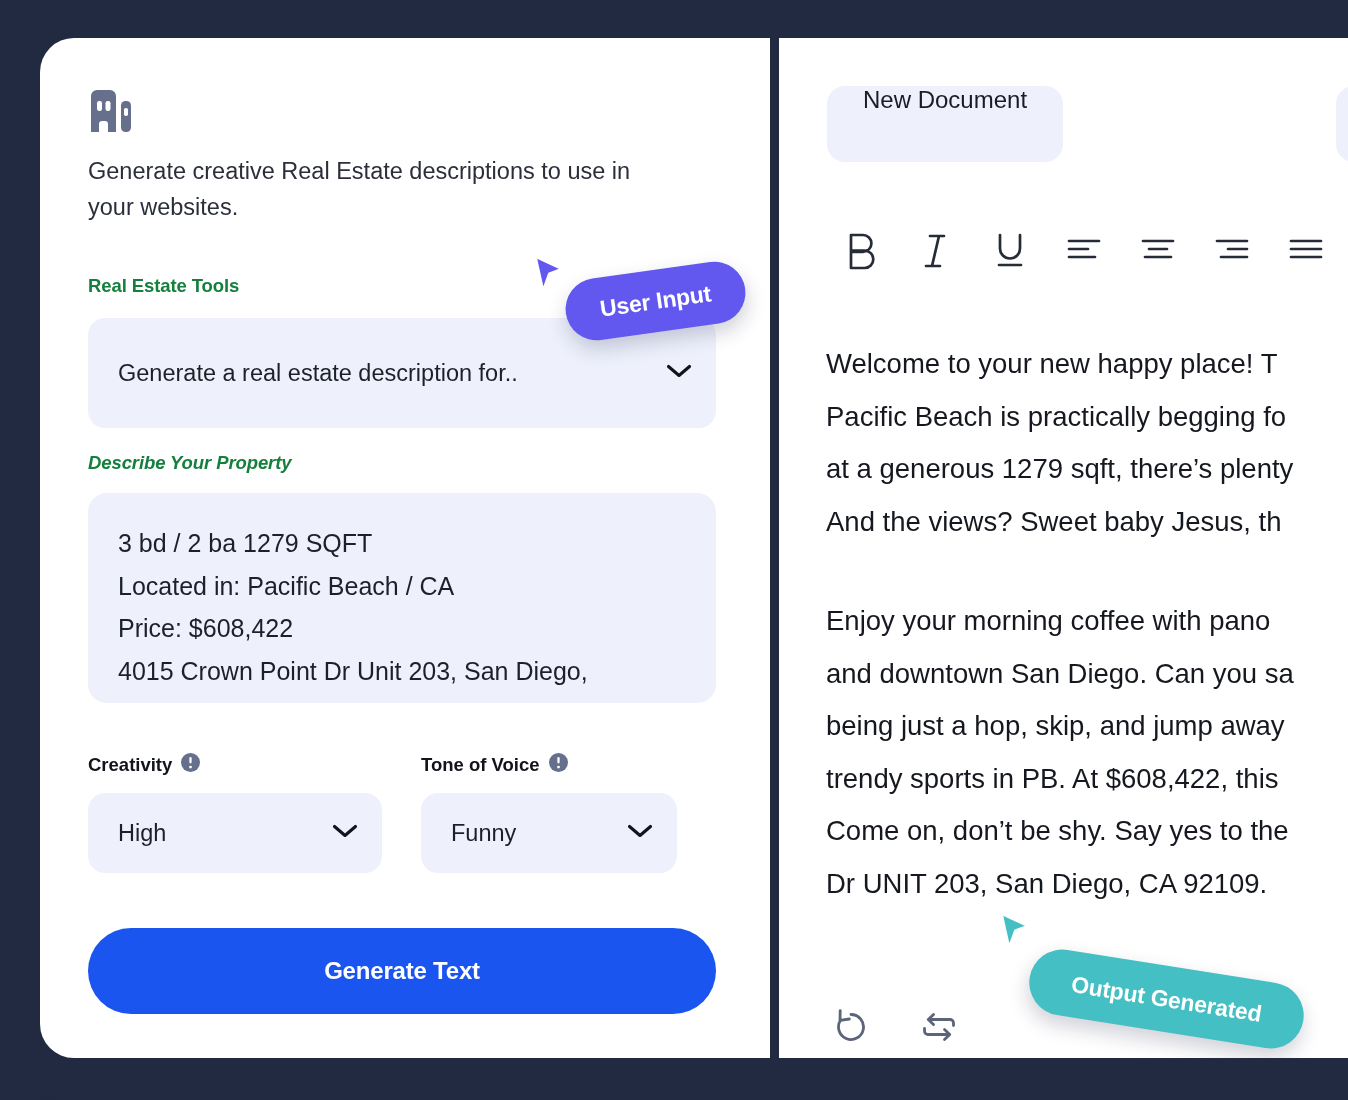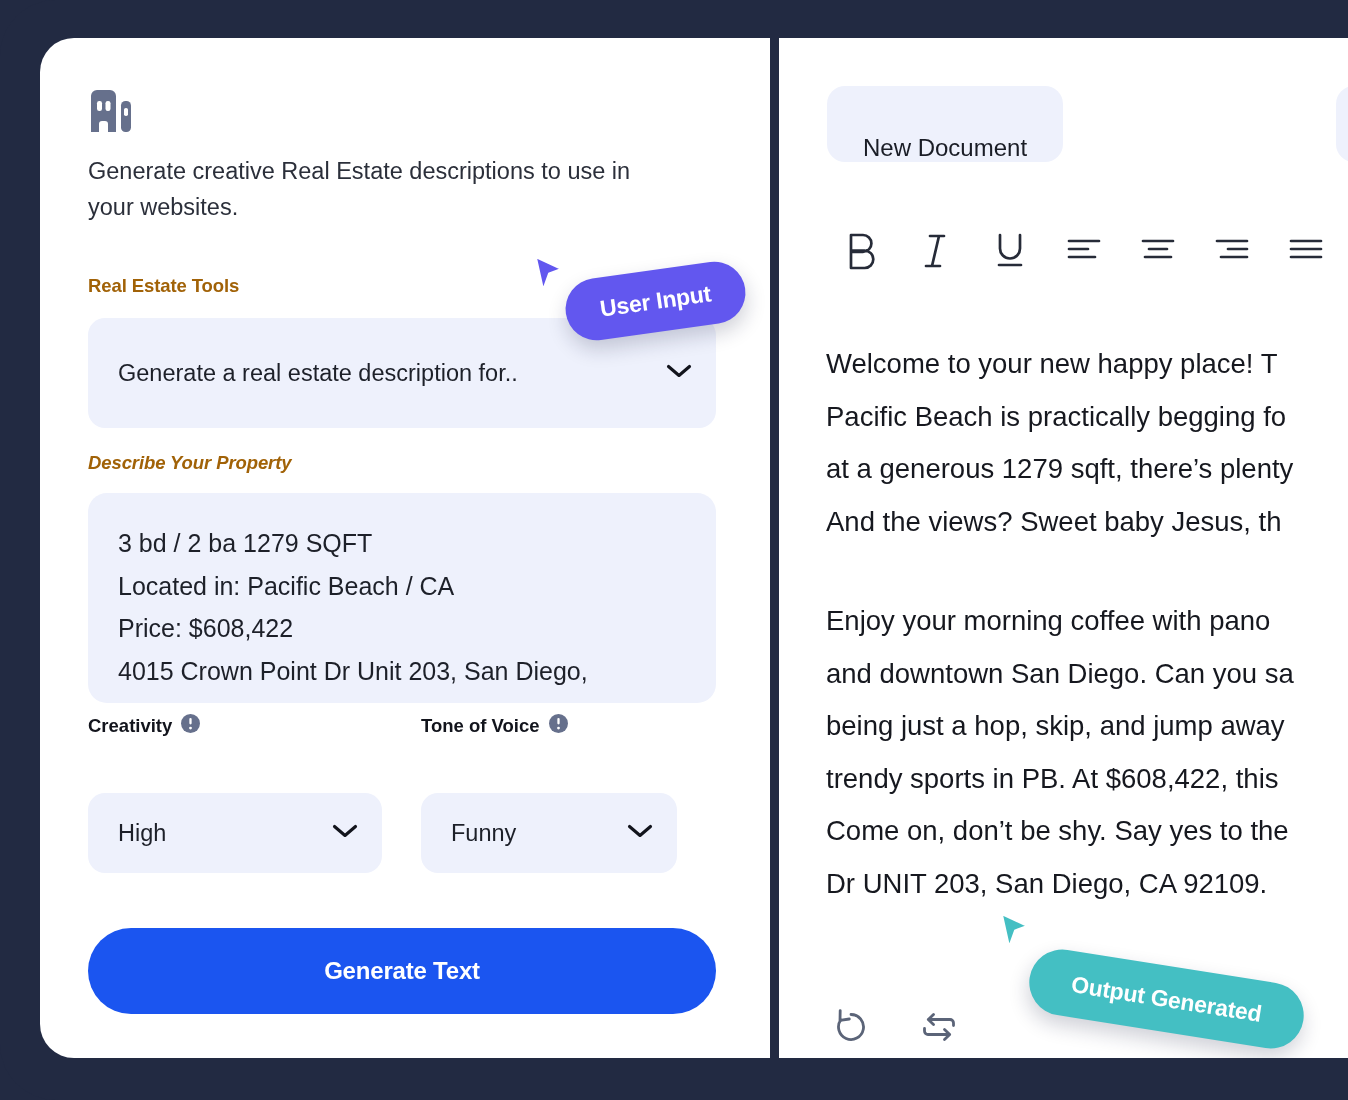--- a/index.html
+++ b/index.html
@@ -43,21 +43,21 @@
   .app-title{
     font-size:35px;font-weight:700;color:#12141c;letter-spacing:-0.6px;
     white-space:nowrap;
   }
   .app-sub{
     position:absolute;left:48px;top:115px;width:560px;
     font-size:23.5px;line-height:1.55;color:#2b2f3a;font-weight:400;
   }
 
   .field-label{
-    position:absolute;left:48px;font-size:18.5px;font-weight:700;color:#a16207;
+    position:absolute;left:48px;font-size:18.5px;font-weight:700;color:#15803d;
     letter-spacing:-0.1px;
   }
   .lbl-tools{top:237px;}
   .lbl-describe{top:414px;font-style:italic;}
 
   .select-box{
     position:absolute;left:48px;box-sizing:border-box;
     background:#eef1fc;border-radius:17px;border:none;
     display:flex;align-items:center;justify-content:space-between;
     padding:0 24px 0 30px;
@@ -69,21 +69,21 @@
   #prop-textarea{
     position:absolute;left:48px;top:455px;width:628px;height:210px;
     background:#eef1fc;border-radius:19px;box-sizing:border-box;
     padding:29px 30px;
     font-size:25px;line-height:1.70;color:#1d2029;
     white-space:pre-wrap;overflow:hidden;
   }
 
   .small-label{
     position:absolute;font-size:18.5px;font-weight:700;color:#12141c;
-    top:676px;display:flex;align-items:center;gap:9px;
+    top:715px;display:flex;align-items:center;gap:9px;
   }
   #lbl-creativity{left:48px;}
   #lbl-tone{left:381px;}
   .info-ico{width:19px;height:19px;flex:none;}
 
   #creativity-select{left:48px;top:755px;width:294px;height:80px;}
   #tone-select{left:381px;top:755px;width:256px;height:80px;}
 
   #generate-btn{
     position:absolute;left:48px;top:890px;width:628px;height:86px;
@@ -91,21 +91,21 @@
     color:#ffffff;font-size:24px;font-weight:700;letter-spacing:-0.2px;
     font-family:"Liberation Sans", sans-serif;cursor:pointer;
   }
 
   
   #right{
     position:absolute;left:739px;top:0;width:569px;height:1020px;overflow:hidden;
   }
   .doc-tab{
     position:absolute;top:48px;background:#eef1fc;border-radius:18px;
-    display:flex;align-items:flex-end;
+    display:flex;align-items:flex-start;
   }
   #tab-new-document{left:48px;height:76px;padding:0 36px;}
   .doc-tab-label{font-size:24px;color:#1a1d26;font-weight:400;white-space:nowrap;}
   #tab-partial{left:557px;width:60px;height:76px;}
 
   #toolbar{
     position:absolute;left:46px;top:188px;width:520px;height:50px;
     display:flex;align-items:center;
   }
   .tb-btn{

